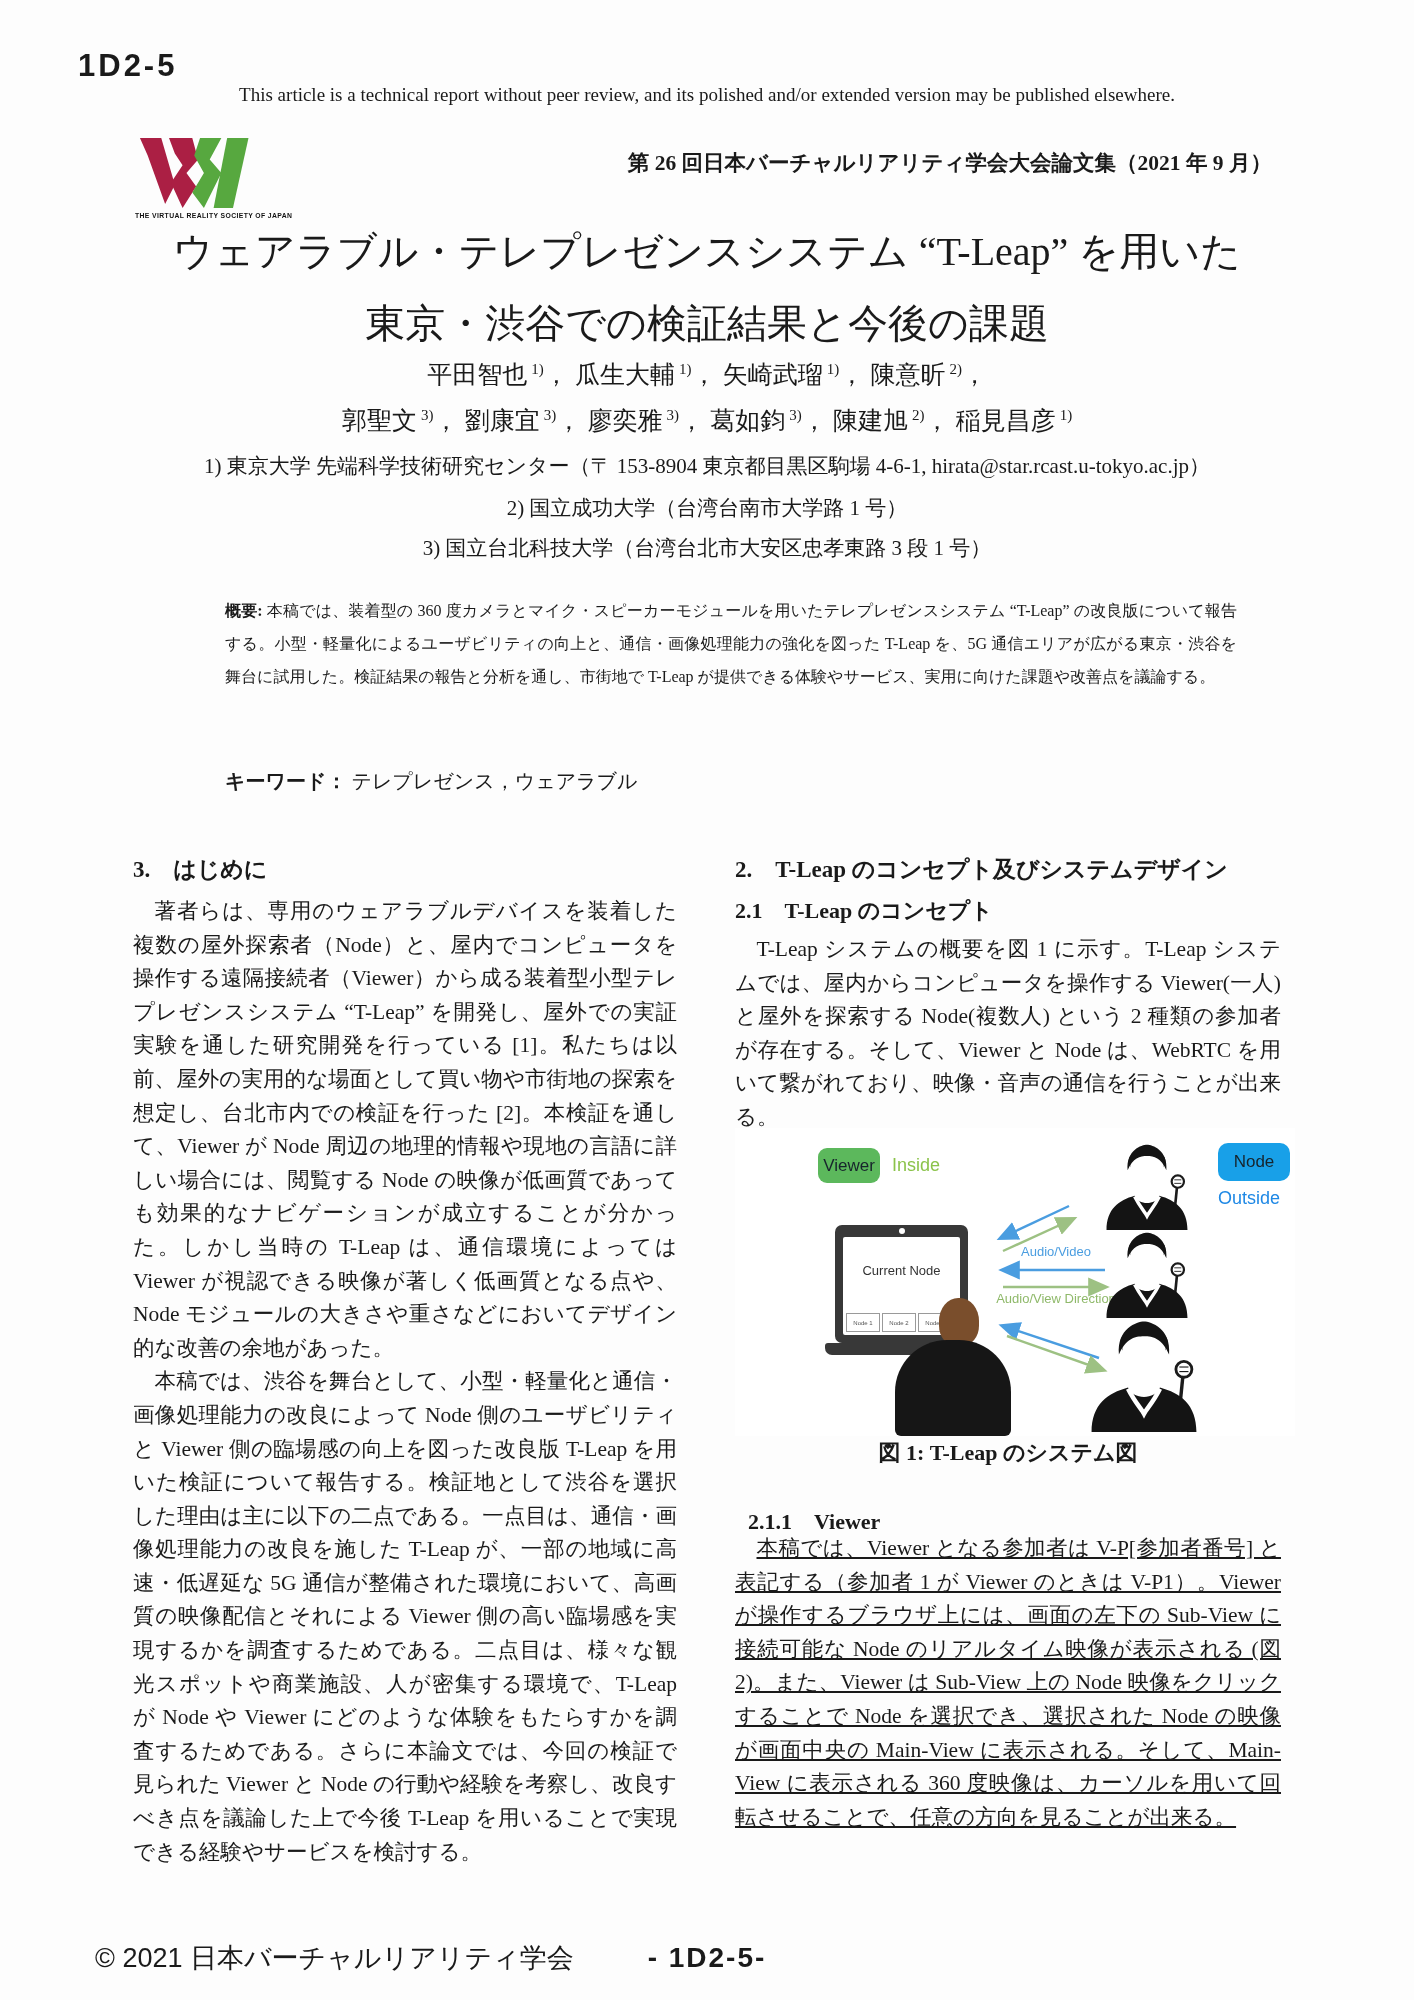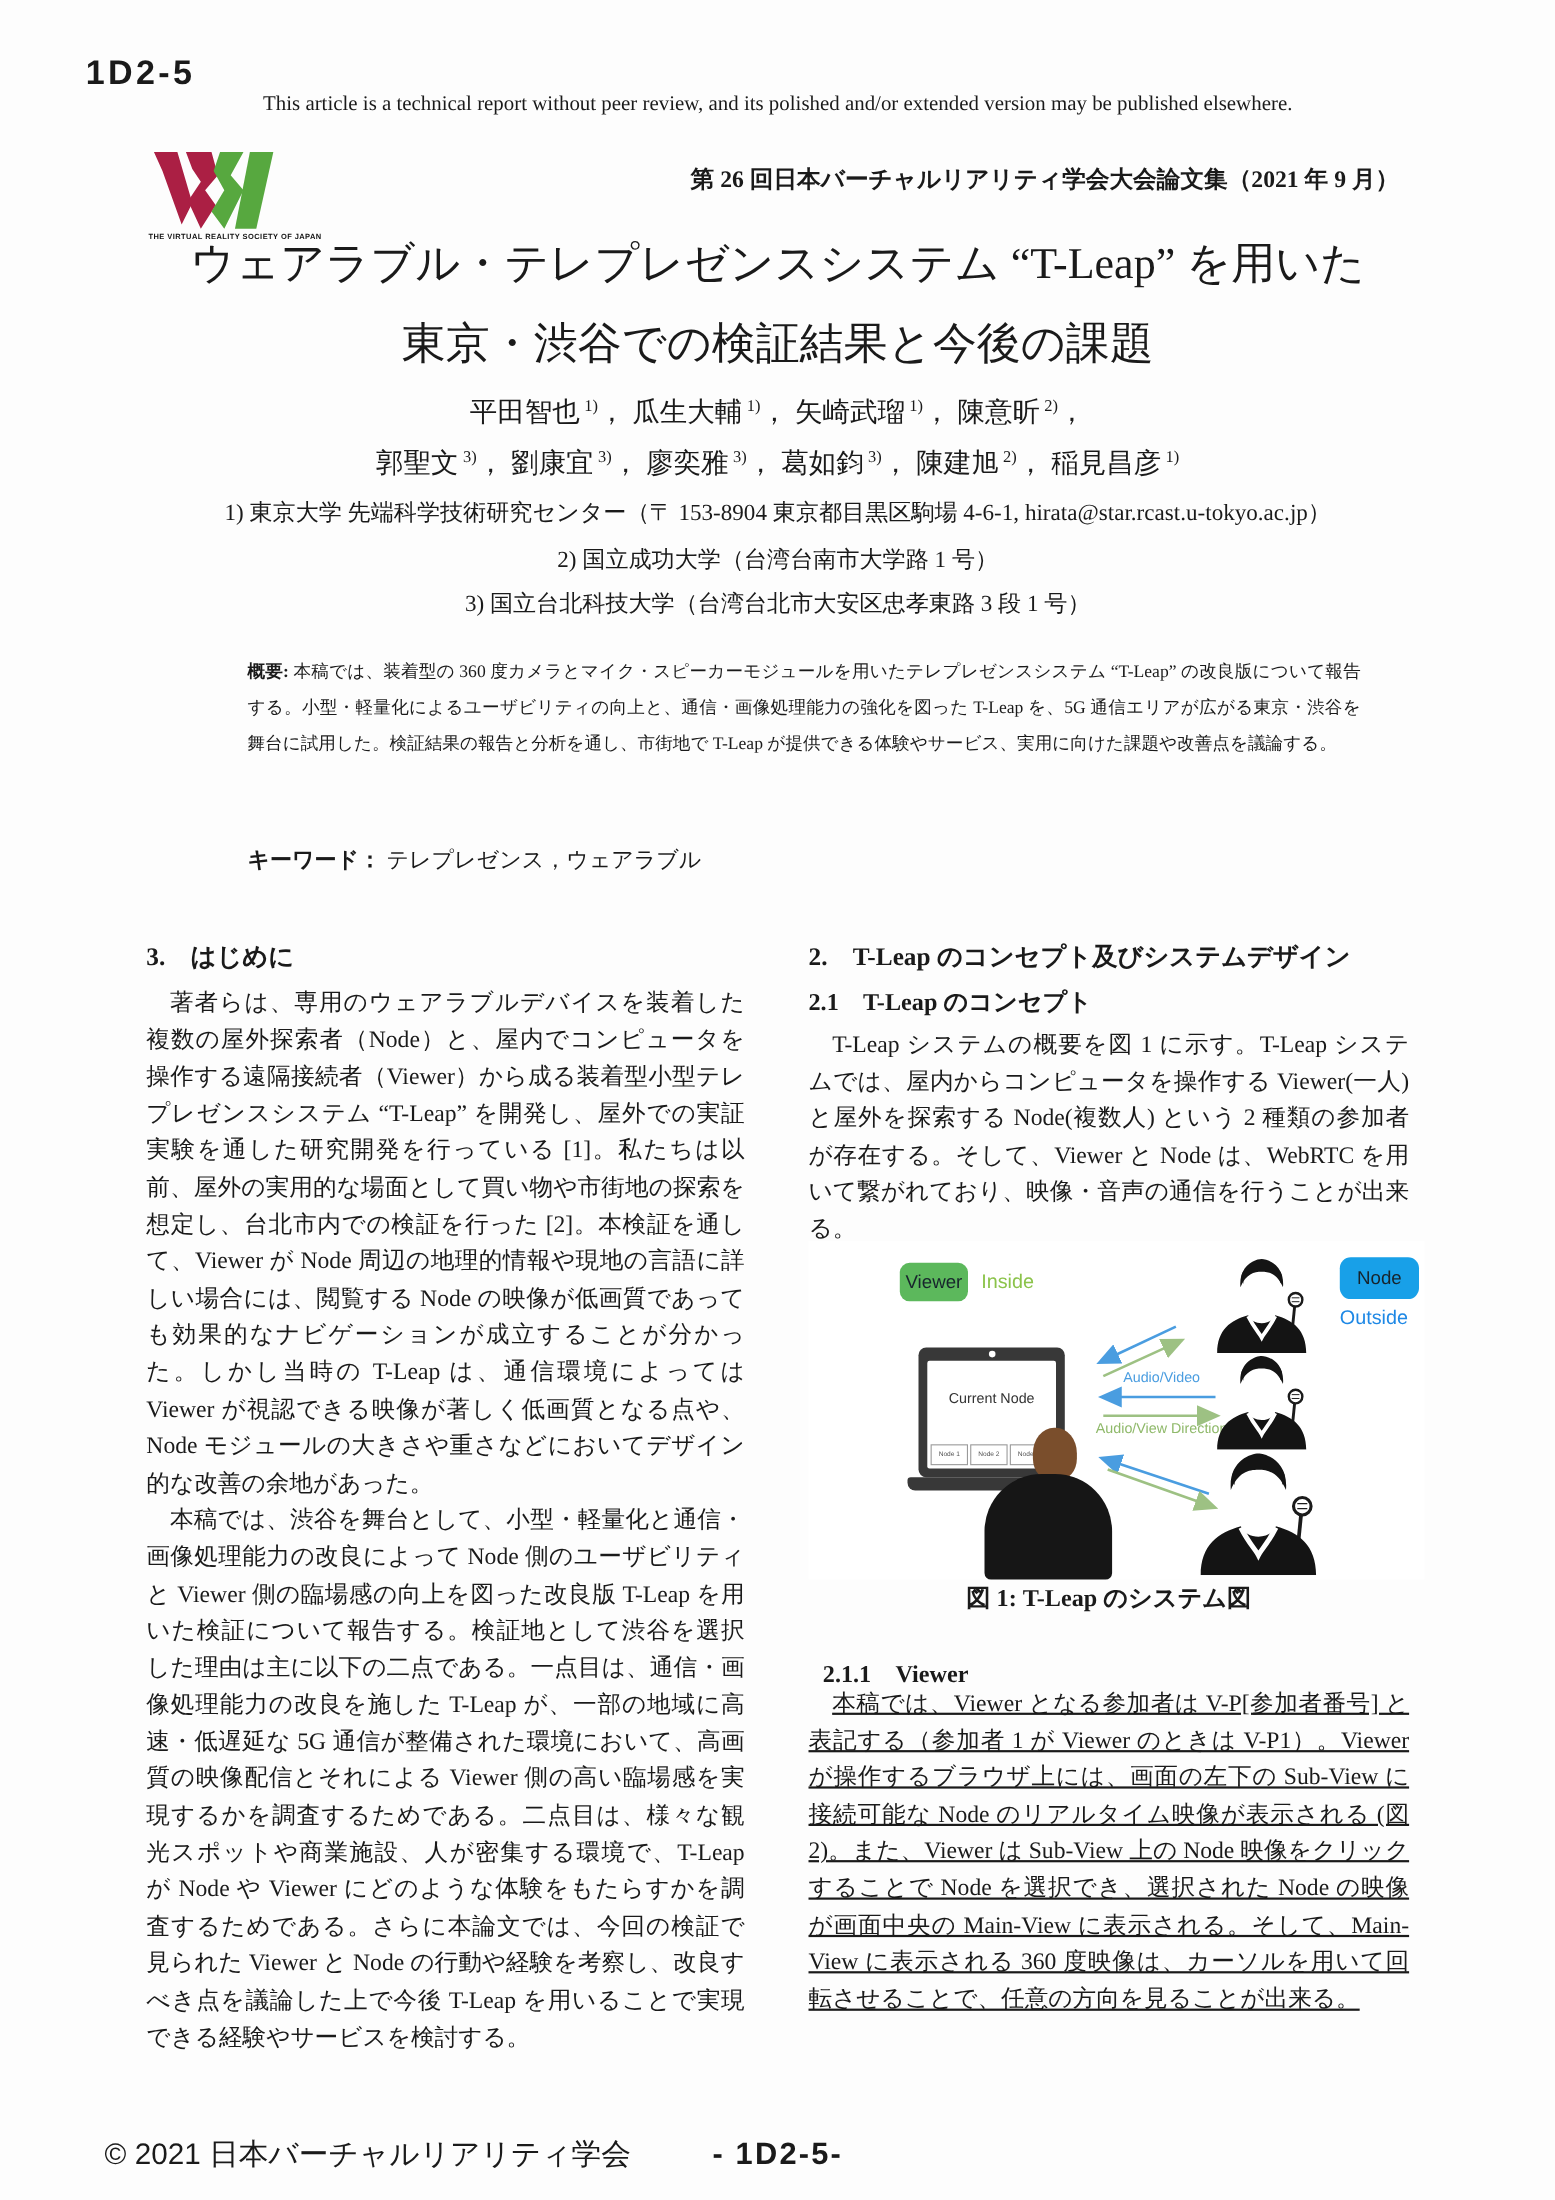--- a/index.html
+++ b/index.html
@@ -15,21 +15,21 @@
   .disclaimer { position:absolute; left:0; right:0; top:84px; text-align:center; font-size:19px; }
 
   .logo { position:absolute; left:135px; top:136px; width:132px; text-align:center; }
   .logo-mark { width:126px; height:74px; display:block; margin:0 auto; }
   .logo-caption { font-family:"Liberation Sans","DejaVu Sans",sans-serif; font-size:6.8px; font-weight:bold;
                   letter-spacing:0.4px; white-space:nowrap; margin-top:2px; color:#111; }
 
   .conference { position:absolute; right:142px; top:148px; font-size:21.5px; font-weight:600; }
 
   .title1, .title2 { position:absolute; left:0; right:0; text-align:center;
-                     font-size:40px; font-weight:500; margin:4px; }
+                     font-size:40px; font-weight:500; margin:16px; }
   .title1 { top:208px; } .title2 { top:280px; }
 
   .authors { position:absolute; left:0; right:0; text-align:center; font-size:25px; }
   .authors.row1 { top:358px; } .authors.row2 { top:404px; }
   .authors sup { font-size:15px; margin-left:4px; }
   .affil { position:absolute; left:0; right:0; text-align:center; font-size:21px; }
   .affil1 { top:452px; } .affil2 { top:494px; } .affil3 { top:534px; }
 
   .abstract { position:absolute; left:225px; width:1012px; top:594px;
               font-size:16px; line-height:33px; text-align:justify; }

